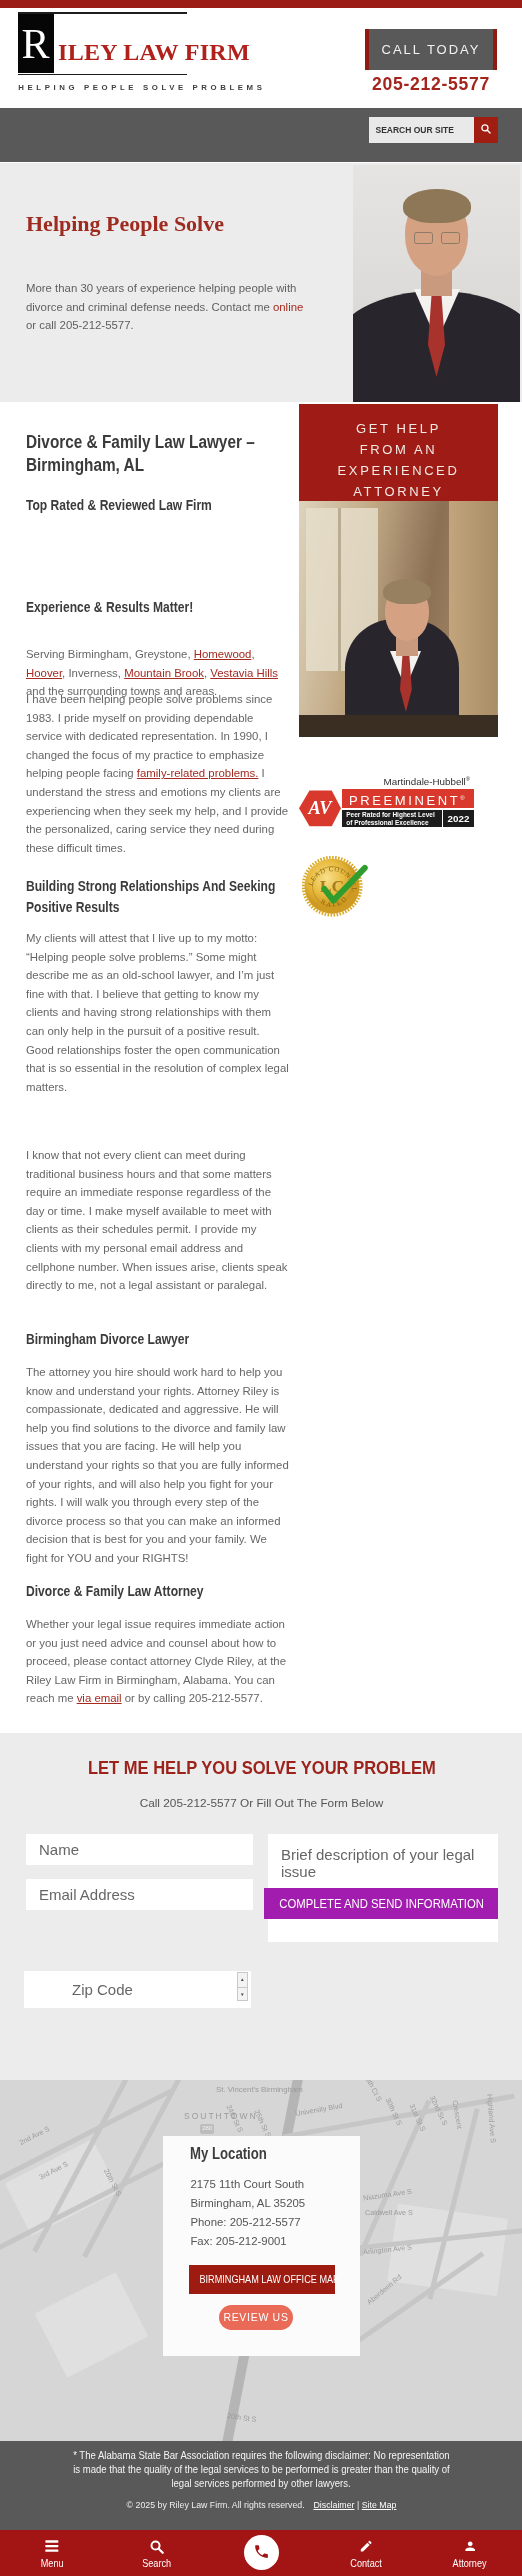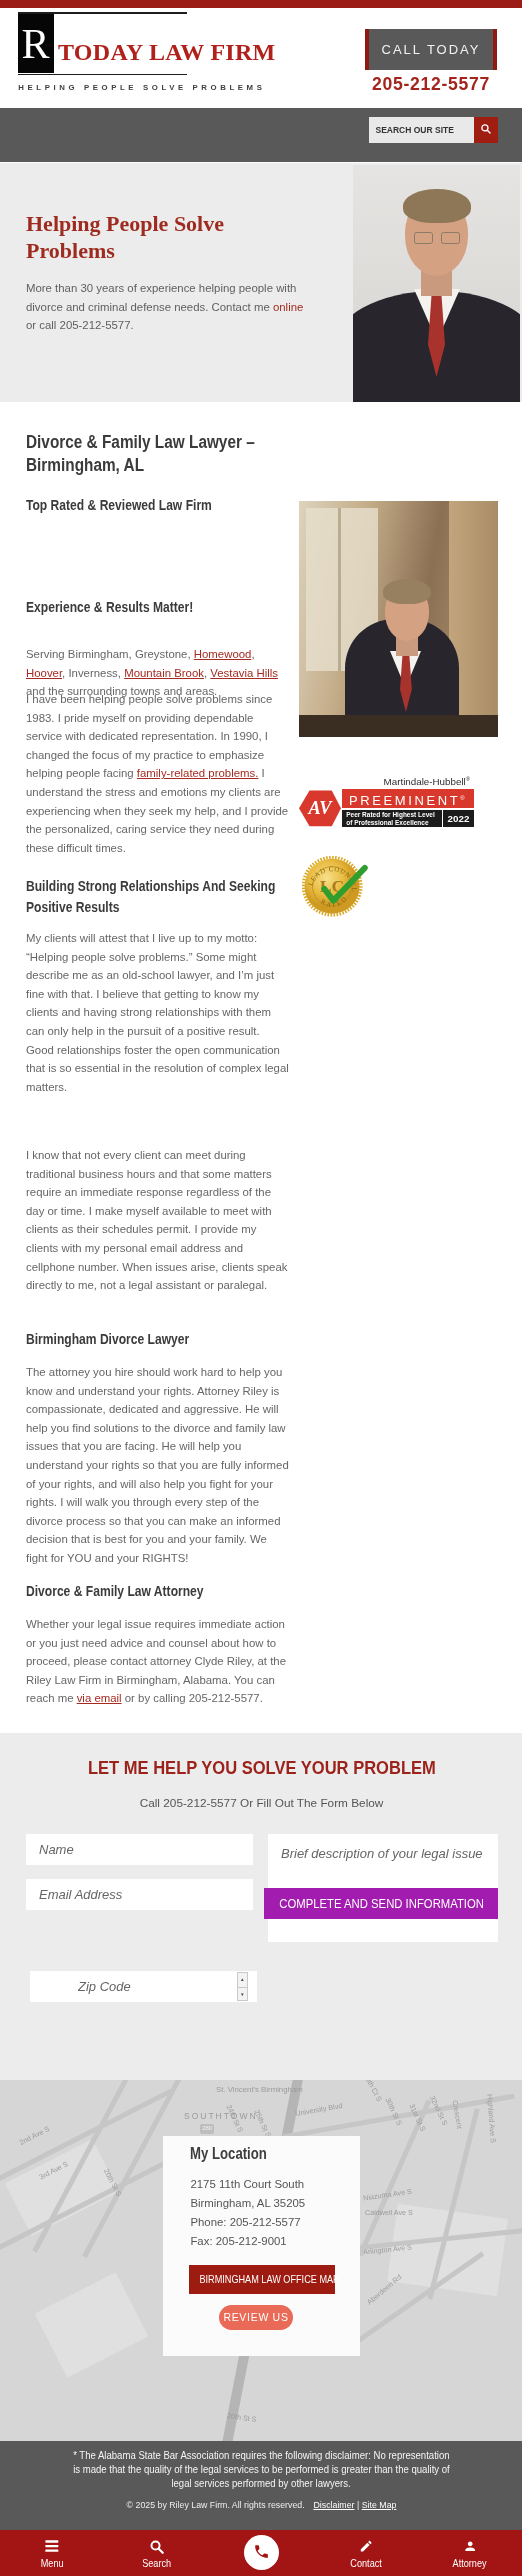--- a/index.html
+++ b/index.html
@@ -67,21 +67,21 @@
   .head{position:absolute;background:#d5a183;border-radius:46% 46% 50% 50%;}
   .hair{position:absolute;background:#8d7757;border-radius:50% 50% 42% 42%;}
   .neck{position:absolute;background:#c99a7d;}
   .window{position:absolute;background:#e7e0cd;opacity:.8;}
   .desk{position:absolute;background:#3a2d22;}
   
   .formsec{left:0;top:1733px;width:523px;height:347px;background:#ececec;}
   .form-title{left:0;top:1757px;width:523px;text-align:center;font-size:19px;font-weight:700;color:#9c231b;}
   .form-sub{left:0;top:1796px;width:523px;text-align:center;font-size:11.8px;color:#555;}
   .finput{background:#fff;border:0;box-sizing:border-box;padding:0 13px;font-family:"Liberation Sans",sans-serif;
-          font-size:13px;color:#666;font-style:italic;}
+          font-size:15px;color:#666;}
   .finput::placeholder,textarea.finput::placeholder{color:#666;}
   textarea.finput{padding:11.8px 13px;resize:none;}
   .spin{position:absolute;left:237px;top:1972px;width:10.5px;height:29px;background:#f3f3f3;border:0.7px solid #c9c9c9;
         box-sizing:border-box;font-size:4.6px;color:#444;text-align:center;line-height:13.7px;cursor:pointer;}
   .spin div{height:50%;}
   .spin div:first-child{border-bottom:0.7px solid #c9c9c9;}
   .chkrow{left:284px;top:1901px;font-size:9.8px;color:#444;}
   .submit{left:264px;top:1888px;width:234px;height:31px;background:#a21caf;border:0;color:#fff;
           font-size:13px;cursor:pointer;text-align:center;line-height:31px;}
   
@@ -117,21 +117,21 @@
 </head>
 <body>
 
 <div id="page">
 
   <div class="abs topbar"></div>
 
   <div>
     <div class="abs rule" style="left:17.6px;top:12.4px;width:169px;"></div>
     <div class="abs logo-box"><span>R</span></div>
-    <div class="abs logo-text">TODAY LAW FIRM</div>
+    <div class="abs logo-text">ILEY LAW FIRM</div>
     <div class="abs rule" style="left:17.6px;top:74px;width:169px;"></div>
     <div class="abs tagline">HELPING PEOPLE SOLVE PROBLEMS</div>
     <div class="abs call-btn">CALL TODAY</div>
     <div class="abs phone-top">205-212-5577</div>
   </div>
 
   <div class="abs searchbar"></div>
   <input class="abs search-input" placeholder="SEARCH OUR SITE" style="">
   <button class="abs search-btn">
     <span>
@@ -148,21 +148,20 @@
     <div class="shirt" style="left:61px;top:124px;width:46px;height:52px;"></div>
     <div class="tie" style="left:75px;top:127px;width:17px;height:85px;"></div>
     <div class="neck" style="left:68px;top:98px;width:31px;height:33px;"></div>
     <div class="head" style="left:52px;top:31px;width:63px;height:80px;"></div>
     <div class="hair" style="left:50px;top:23.5px;width:68px;height:34px;"></div>
     <div style="position:absolute;left:61px;top:67px;width:17px;height:9.8px;border:1.3px solid #8a7a66;border-radius:2.6px;"></div>
     <div style="position:absolute;left:88px;top:67px;width:17px;height:9.8px;border:1.3px solid #8a7a66;border-radius:2.6px;"></div>
   </div>
   <div class="abs hero-title">
     <div>Helping People Solve</div>
-    <div>Problems</div>
   </div>
   <div class="abs hero-p">
     <span>More than 30 years of experience helping people with divorce and criminal defense needs. Contact me </span><a class="rlink-plain">online</a><span> or call 205-212-5577.</span>
   </div>
 
   <div class="abs h1" style="left:26px;top:430px;">
     <span class="cx">Divorce &amp; Family Law Lawyer –</span><br>
     <span class="cx">Birmingham, AL</span>
   </div>
   <div class="abs h2" style="left:26px;top:495px;">
@@ -187,20 +186,26 @@
     <span class="cx">Birmingham Divorce Lawyer</span>
   </div>
   <div class="abs para" style="left:26px;top:1363px;">The attorney you hire should work hard to help you know and understand your rights. Attorney Riley is compassionate, dedicated and aggressive. He will help you find solutions to the divorce and family law issues that you are facing. He will help you understand your rights so that you are fully informed of your rights, and will also help you fight for your rights. I will walk you through every step of the divorce process so that you can make an informed decision that is best for you and your family. We fight for YOU and your RIGHTS!</div>
   <div class="abs h2" style="left:26px;top:1581px;">
     <span class="cx">Divorce &amp; Family Law Attorney</span>
   </div>
   <div class="abs para" style="left:26px;top:1615px;">
     <span>Whether your legal issue requires immediate action or you just need advice and counsel about how to proceed, please contact attorney Clyde Riley, at the Riley Law Firm in Birmingham, Alabama. You can reach me </span><a class="rlink">via email</a><span> or by calling 205-212-5577.</span>
   </div>
 
+  <div class="abs gethelp">
+    <div>GET HELP</div>
+    <div>FROM AN</div>
+    <div>EXPERIENCED</div>
+    <div>ATTORNEY</div>
+  </div>
   <div class="abs photo side-photo">
     <div class="window" style="left:6.5px;top:6.5px;width:72px;height:163px;"></div>
     <div style="position:absolute;left:39px;top:6.5px;width:2.6px;height:163px;background:#b8ad93;"></div>
     <div style="position:absolute;left:150px;top:0;width:48px;height:236px;background:linear-gradient(90deg,#c2a57c,#a98d66);"></div>
     <div class="suit" style="left:46px;right:39px;bottom:19.6px;height:98px;"></div>
     <div class="shirt" style="left:91px;top:150px;width:31px;height:37px;"></div>
     <div class="tie" style="left:101px;top:152px;width:11.8px;height:59px;"></div>
     <div class="neck" style="left:97px;top:129px;width:22px;height:26px;"></div>
     <div class="head" style="left:86px;top:84px;width:44px;height:56px;"></div>
     <div class="hair" style="left:84px;top:78px;width:48px;height:25px;background:#96805f;"></div>
@@ -245,21 +250,21 @@
       <text id="seal-center" x="46" y="55" text-anchor="middle" font-family="Liberation Serif,serif" font-size="27" font-weight="bold" fill="#a87d1d">LC</text>
       <path d="M34 50 L48 68 L96 18" fill="none" stroke="#2f9e2f" stroke-width="9" stroke-linecap="round" stroke-linejoin="round"></path>
     </svg>
   </div>
 
   <div class="abs formsec"></div>
   <div class="abs form-title"><span class="cxc">LET ME HELP YOU SOLVE YOUR PROBLEM</span></div>
   <div class="abs form-sub">Call 205-212-5577 Or Fill Out The Form Below</div>
   <input class="abs finput" style="left: 26px; top: 1834px; width: 227px; height: 31px;" placeholder="Name">
   <input class="abs finput" style="left: 26px; top: 1879px; width: 227px; height: 31px;" placeholder="Email Address">
-  <input class="abs finput" style="left: 30px; top: 1971px; width: 227px; height: 31px; padding-left: 48px;" placeholder="Zip Code">
+  <input class="abs finput" style="left: 24px; top: 1971px; width: 227px; height: 37px; padding-left: 48px;" placeholder="Zip Code">
   <div class="spin">
       <div>▲</div>
       <div>▼</div>
     </div>
   <textarea class="abs finput" style="left: 268px; top: 1834px; width: 230px; height: 108px;" placeholder="Brief description of your legal issue"></textarea>
   <div class="abs chkrow">
     <span>I have read the</span>
     <span style="display:inline-block;width:9.1px;"></span>
     <a class="rlink-plain">disclaimer.</a>
   </div>

